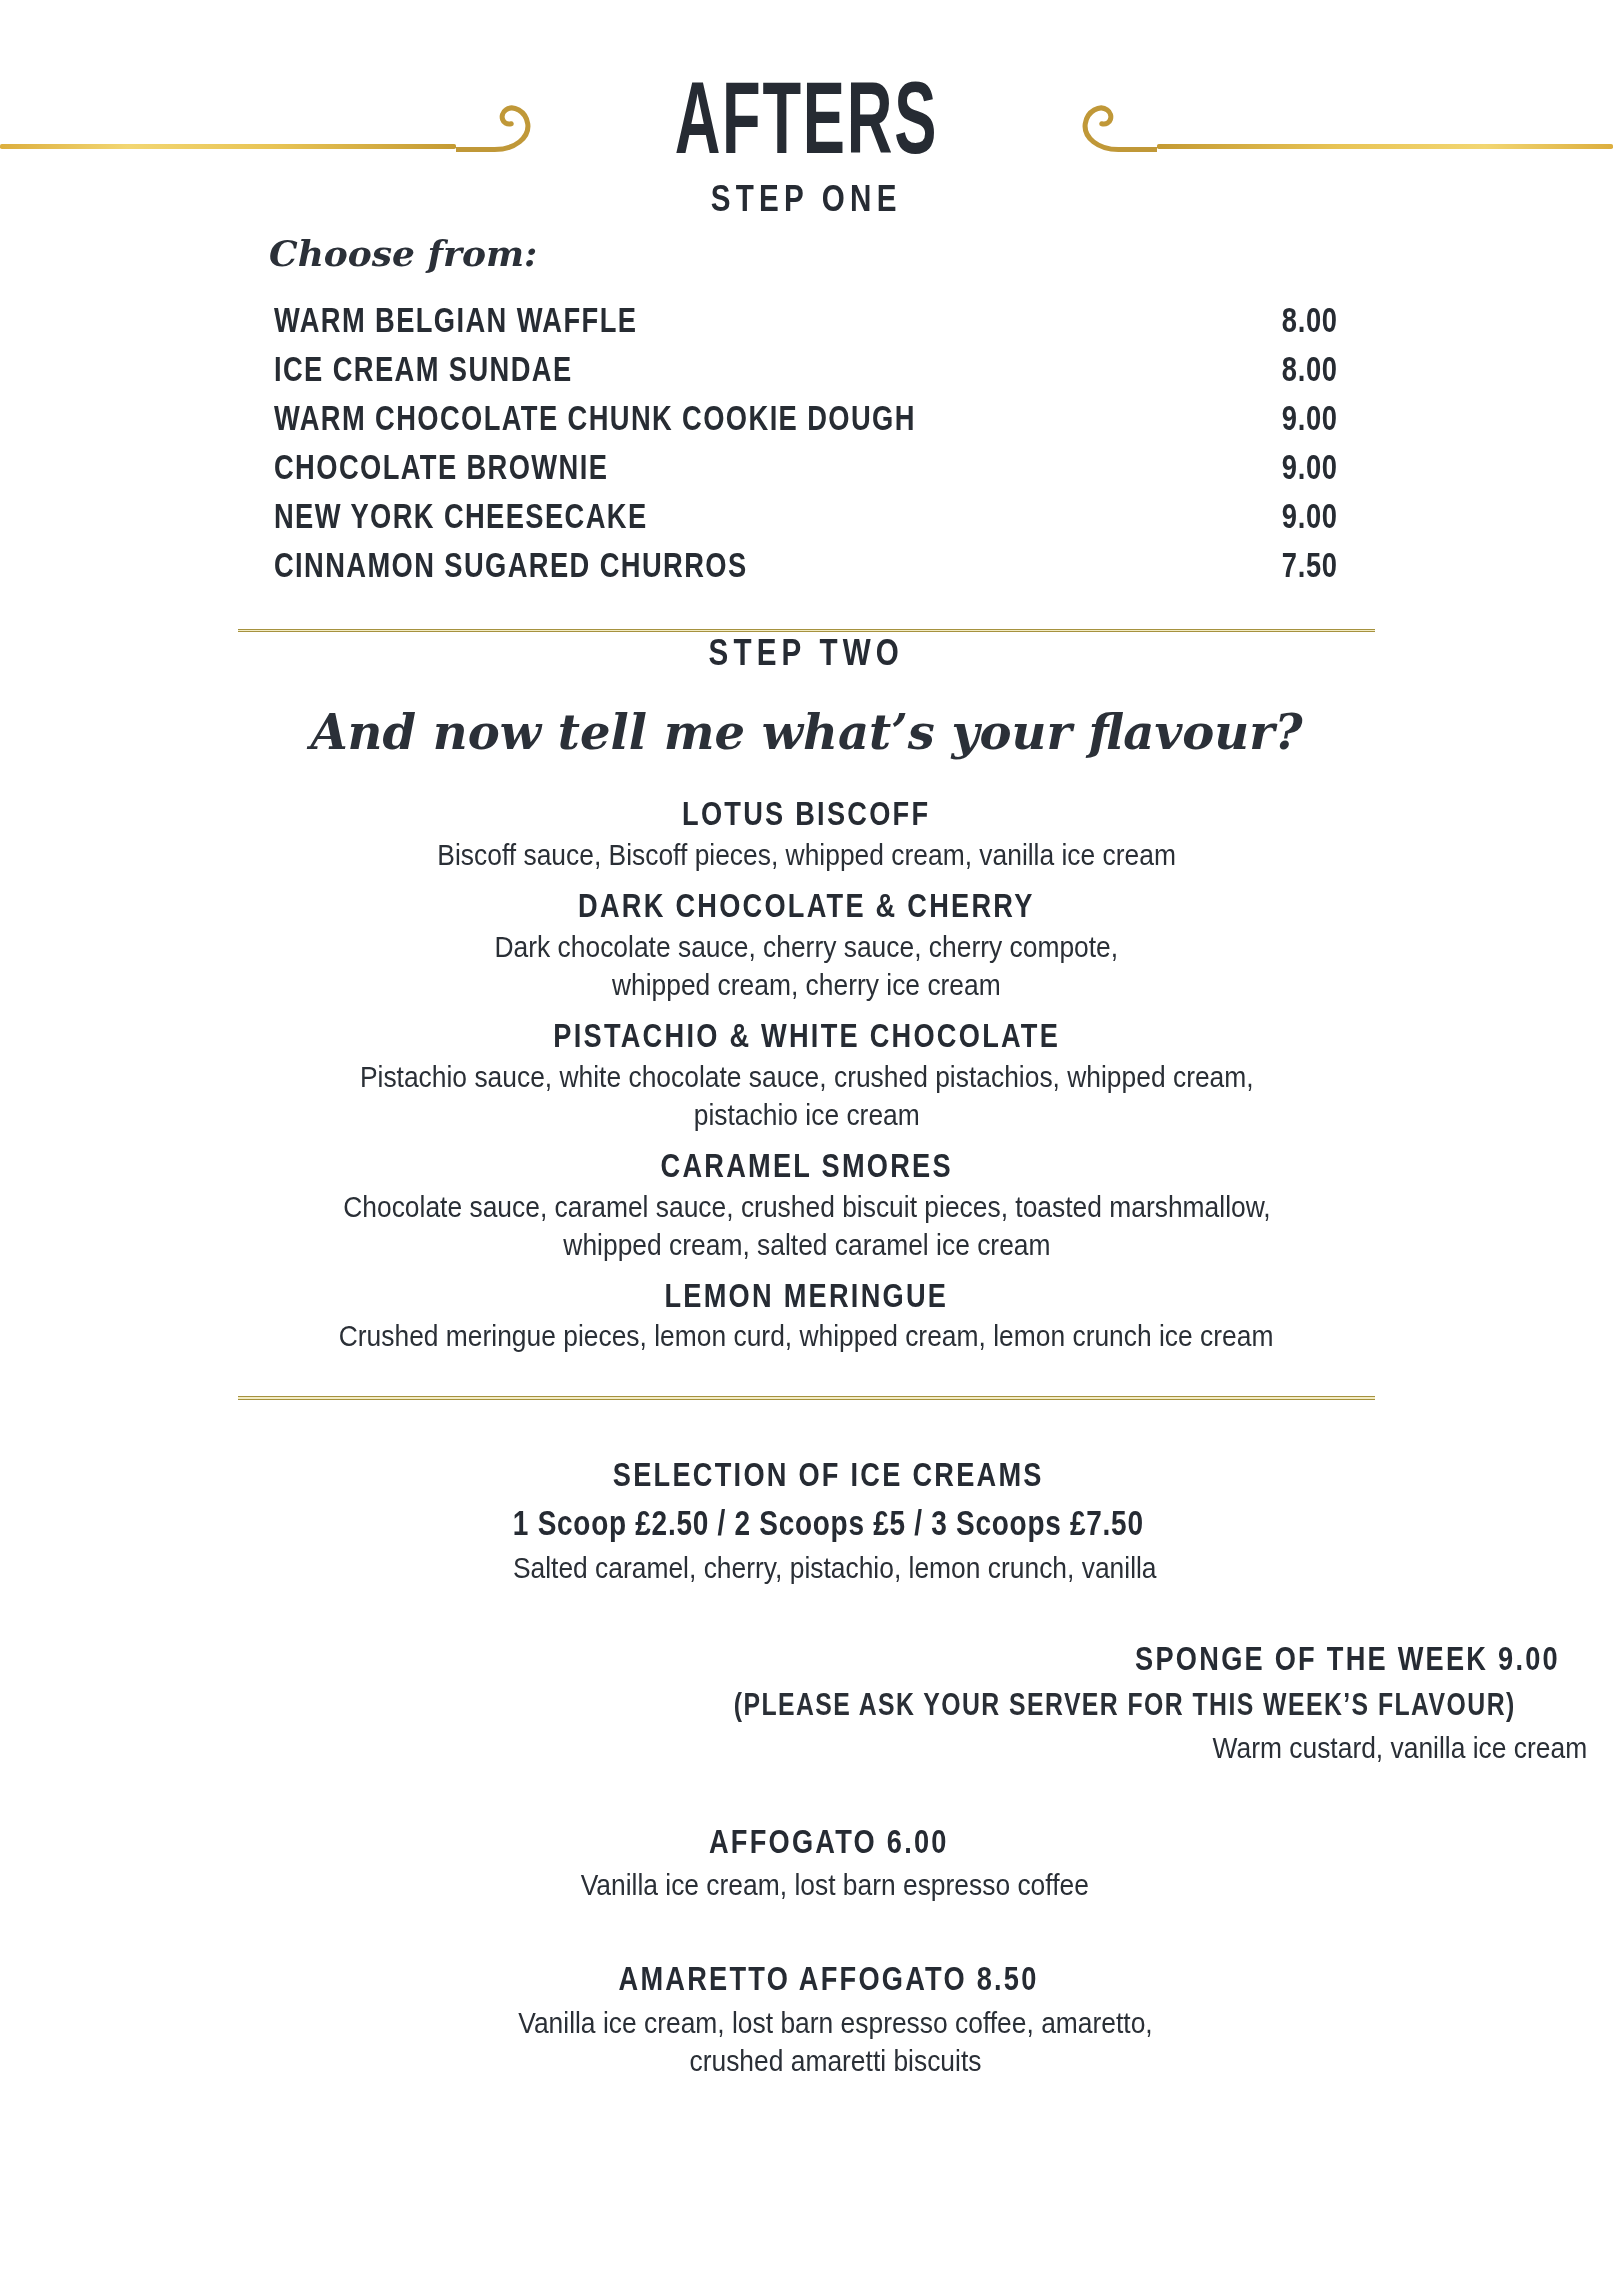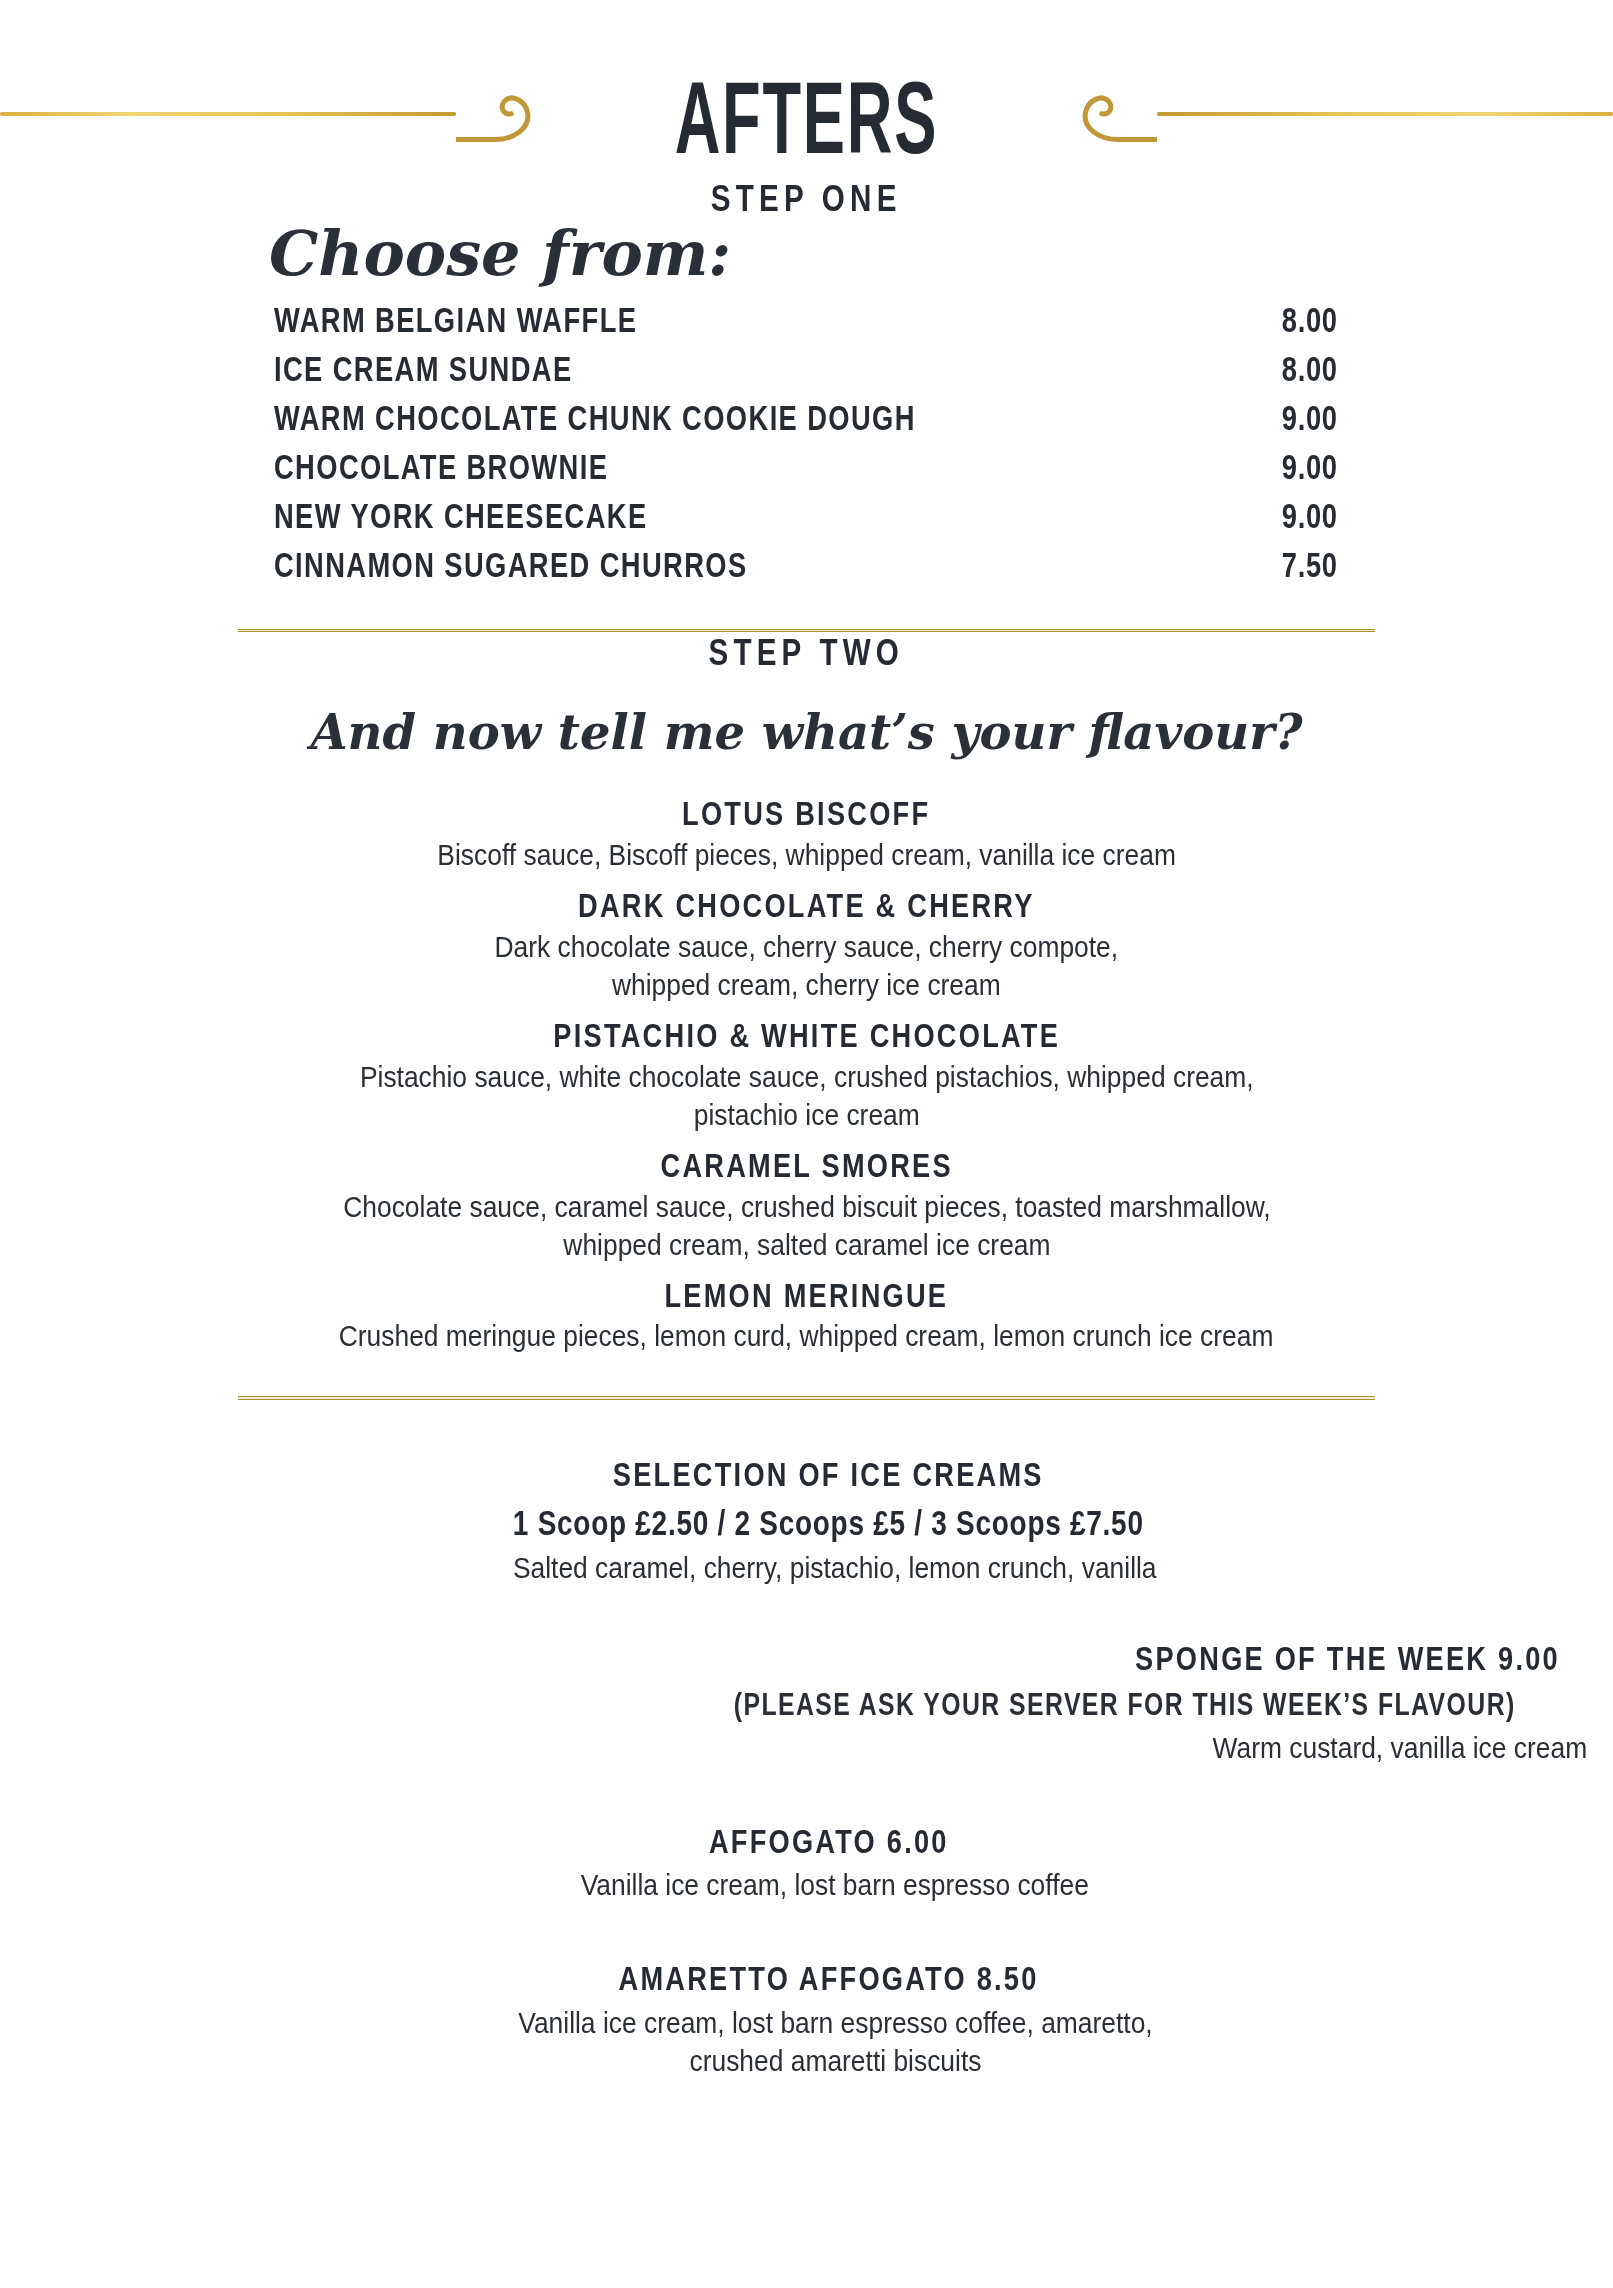--- a/index.html
+++ b/index.html
@@ -2,21 +2,21 @@
 <html style="font-size:14.8px"><head>
 <meta charset="utf-8">
 <style>
   html,body{margin:0;padding:0;}
   body{
     width:1613px;height:2289px;background:#ffffff;
     font-family:"Liberation Sans", sans-serif;color:#272c33;
     overflow:hidden;position:relative;
   }
   
-  .header-row{display:flex;align-items:center;margin-top:79px;}
+  .header-row{display:flex;align-items:flex-end;margin-top:79px;}
   .rule{height:4.6px;flex:1;border-radius:1.8px;}
   .rule-left{background:linear-gradient(90deg,#dcae3e 0%,#f2d672 28%,#e8c455 60%,#c49a33 100%);margin-bottom:9.2px;}
   .rule-right{background:linear-gradient(270deg,#dcae3e 0%,#f2d672 28%,#e8c455 60%,#c49a33 100%);margin-bottom:9.2px;}
   .curl{width:81px;height:57px;flex:0 0 auto;margin-bottom:1.8px;}
   .curl-left{transform:scaleX(-1);}
   .page-title{
     font-size:102px;font-weight:700;line-height:79px;letter-spacing:2.8px;
     padding:0 57px;transform:scaleX(0.62);transform-origin:center bottom;
     white-space:nowrap;color:#262b33;
   }
@@ -33,21 +33,21 @@
   .t-body{
     font-size:30px;font-weight:400;line-height:38px;color:#2a2f36;
     transform:scaleX(0.88);transform-origin:center top;display:inline-block;
     white-space:pre-line;
   }
   .script{
     font-family:"DejaVu Serif", serif;font-style:italic;font-weight:700;color:#2b3038;
   }
   
   .step-one-head{margin-top:20px;}
-  .choose-from{margin:3.7px 0 0 269px;font-size:62px;line-height:59px;}
+  .choose-from{margin:3.7px 0 0 269px;font-size:36px;line-height:59px;}
   .items{margin:13px 275px 0 274px;}
   .item-row{display:flex;justify-content:space-between;align-items:center;height:49px;gap:11px;}
   .item-name{
     font-size:35px;font-weight:700;letter-spacing:1.8px;white-space:nowrap;
     transform:scaleX(0.78);transform-origin:left center;display:inline-block;
   }
   .item-price{
     font-size:35px;font-weight:700;letter-spacing:0.9px;white-space:nowrap;
     transform:scaleX(0.78);transform-origin:right center;display:inline-block;
   }

